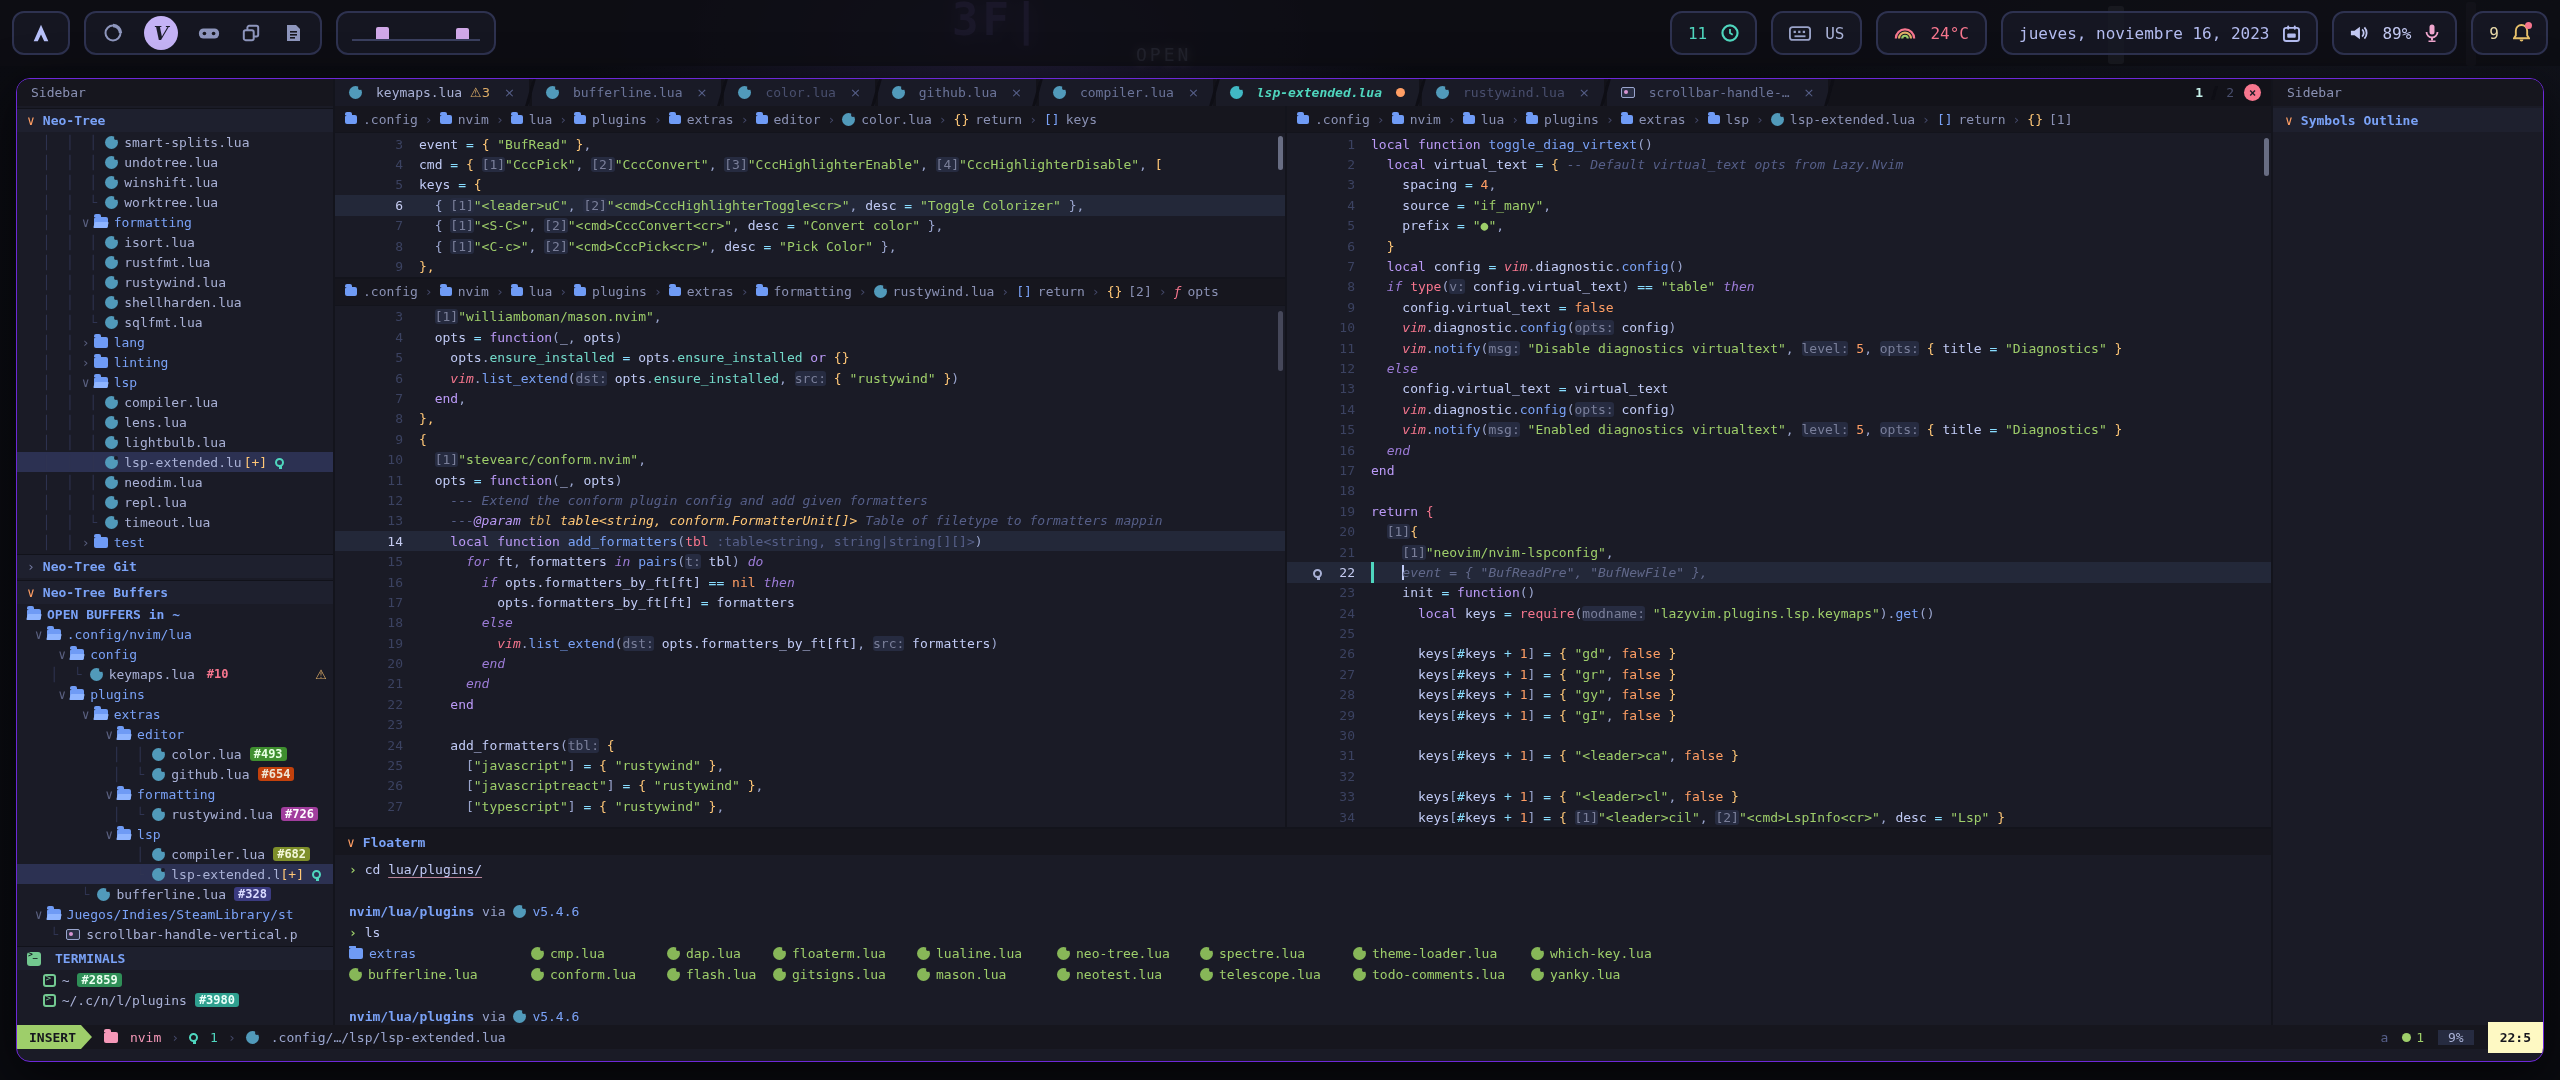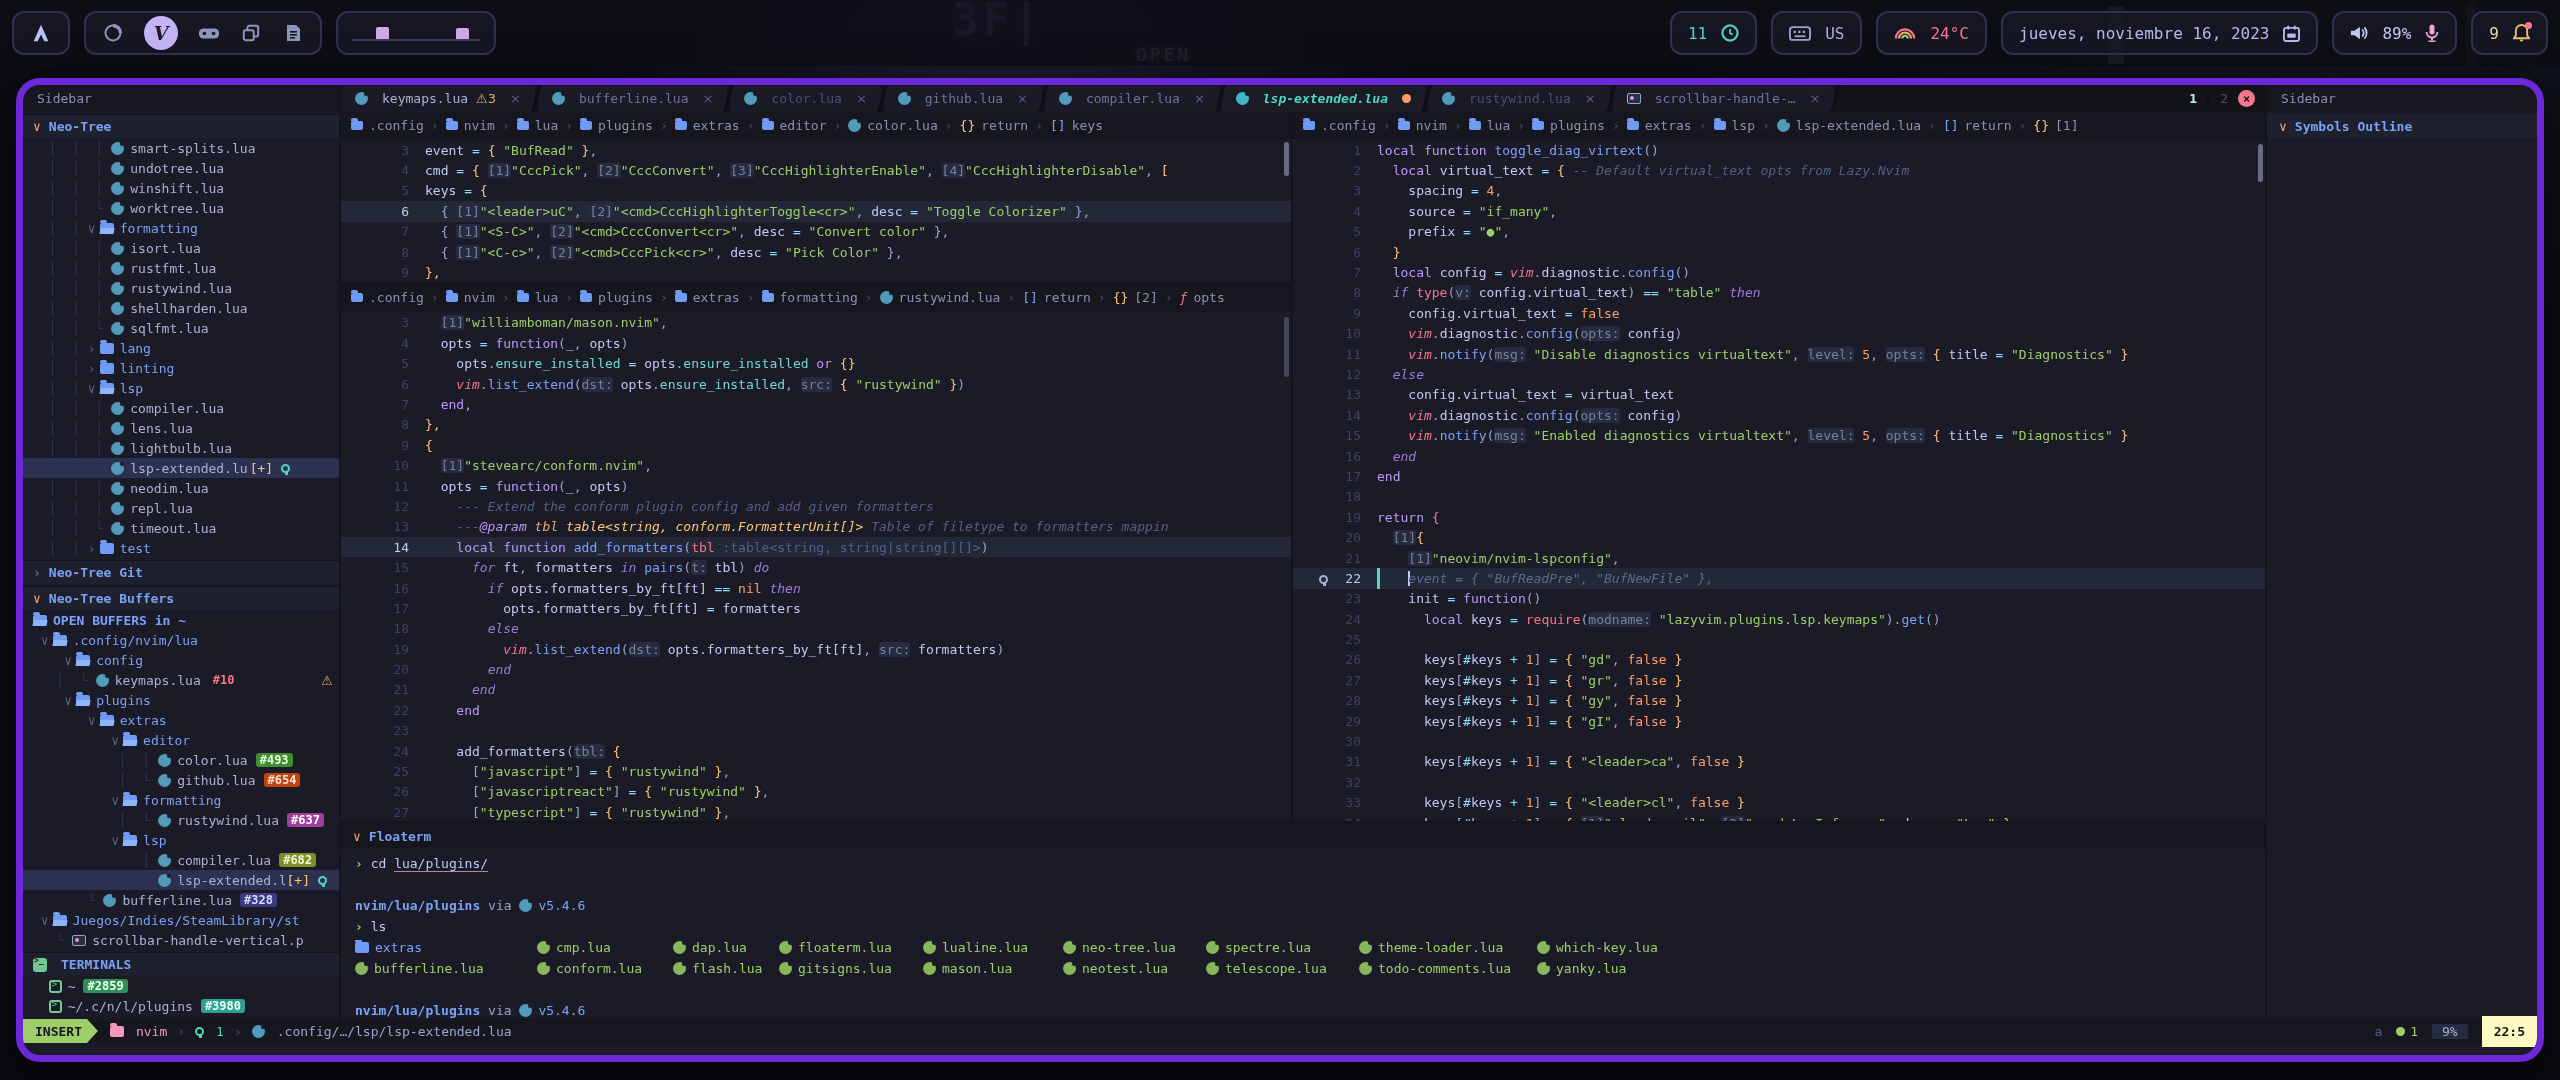--- a/index.html
+++ b/index.html
@@ -45,21 +45,21 @@
   .spicon::after{content:"";position:absolute;left:4px;top:6px;width:14px;height:10px;
     background:repeating-linear-gradient(#b7c1ef 0 2px,transparent 2px 5px);border-radius:2px}
   .tb-right{margin-left:auto;display:flex;gap:14px;align-items:center}
   .w-clock{color:var(--teal)} .w-layout{color:var(--fg)} .w-weather{color:var(--red)}
   .w-date{color:#b4bcf0} .w-vol{color:#c3c9f2} .w-bell{color:#e7d8a8}
   .belldot{position:absolute;right:-2px;top:-2px;width:7px;height:7px;border-radius:50%;background:#f7768e}
   .bellwrap{position:relative;display:flex}
 
   
   .window{position:absolute;left:16px;top:78px;width:2528px;height:984px;background:var(--bg);
-    border:7px solid #6d28d9;border-radius:24px;overflow:hidden;display:flex;flex-direction:column;
+    border:1px solid #6d28d9;border-radius:14px;overflow:hidden;display:flex;flex-direction:column;
     box-shadow:0 14px 50px rgba(0,0,0,.65)}
   .win-main{flex:1;display:flex;min-height:0}
   .col-neotree{width:318px;border-right:2px solid var(--border);display:flex;flex-direction:column;overflow:hidden}
   .col-center{flex:1;display:flex;flex-direction:column;min-width:0}
   .col-outline{width:272px;border-left:2px solid var(--border);overflow:hidden}
 
   .paneltitle{height:27px;display:flex;align-items:center;padding:0 14px;background:var(--bg2);
     color:#8a91b4;font-size:13px;flex:none}
 
   
@@ -505,21 +505,21 @@
             <div class="nt-row">
               <span class="nt-g">          </span>
               <span class="nt-chev">∨</span>
               <span class="ic ic-folder-open"></span>
               <span class="nt-l dir">formatting</span>
             </div>
             <div class="nt-row">
               <span class="nt-g">           │  └ </span>
               <span class="ic ic-lua"></span>
               <span class="nt-l">rustywind.lua</span>
-              <span class="badge" style="background: rgb(161, 62, 157); color: rgb(255, 255, 255);">#637</span>
+              <span class="badge" style="background: rgb(161, 62, 157); color: rgb(255, 255, 255);">#726</span>
             </div>
             <div class="nt-row">
               <span class="nt-g">          </span>
               <span class="nt-chev">∨</span>
               <span class="ic ic-folder-open"></span>
               <span class="nt-l dir">lsp</span>
             </div>
             <div class="nt-row">
               <span class="nt-g">              │ </span>
               <span class="ic ic-lua"></span>

